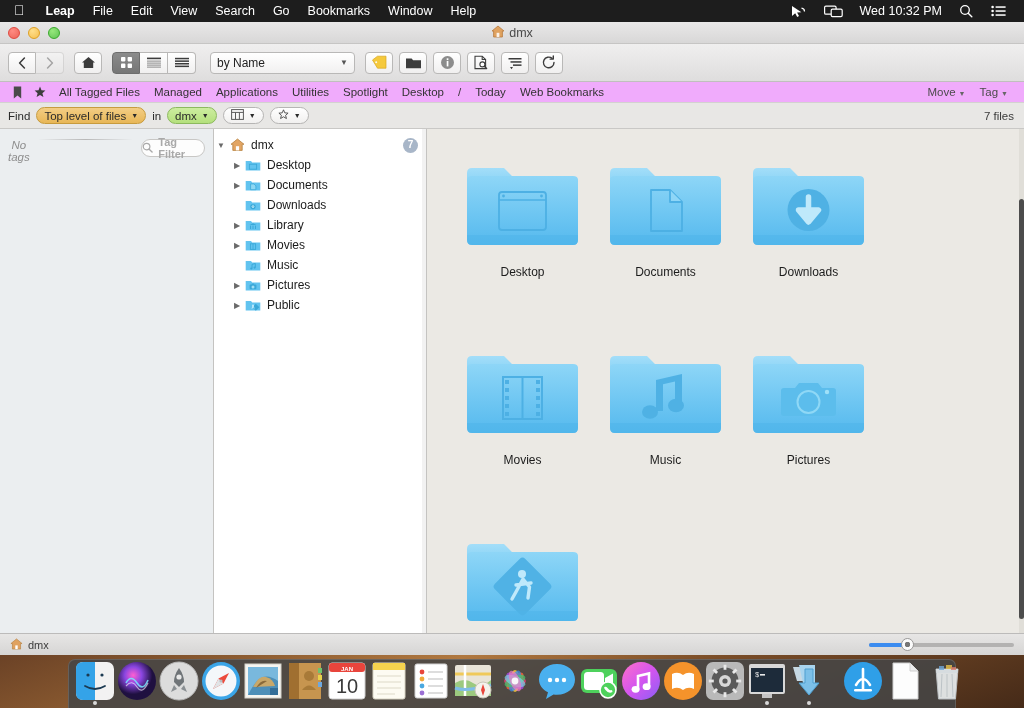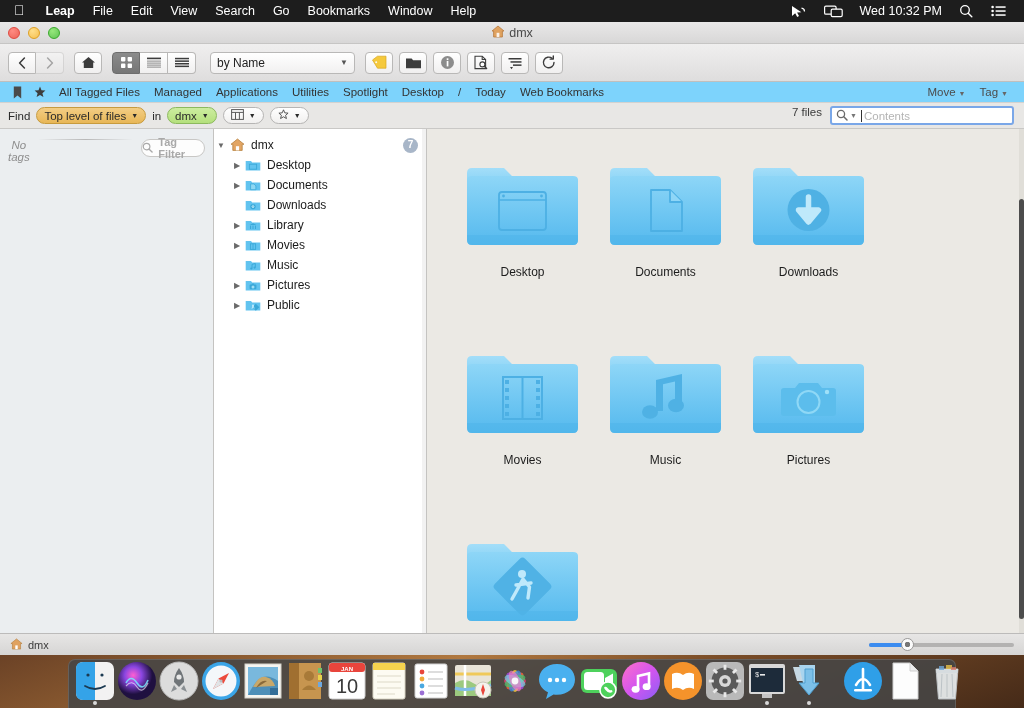--- a/index.html
+++ b/index.html
@@ -84,21 +84,21 @@
     border: 1px solid #b9b8b7;
     background: linear-gradient(#ffffff, #f1f0f0);
     display: flex; align-items: center; padding: 0 6px;
     font-size: 12px; color: #222; position: relative;
   }
   #sort-select .caret { margin-left: auto; font-size: 8px; color: #555; }
   .tb-icons { display: flex; gap: 6px; margin-left: 4px; }
 
   
   #bookmarkbar {
-    height: 21px; background: #7dd3fc;
+    height: 21px; background: #f0abfc;
     border-bottom: 1px solid #d3d2d0;
     display: flex; align-items: center; padding: 0 8px; gap: 2px;
     font-size: 11.5px; color: #333; position: relative;
   }
   .bm { padding: 0 6px; white-space: nowrap; cursor: default; }
   .bm-ic { padding: 0 5px; display: flex; align-items: center; }
   .bm-right { margin-left: auto; display: flex; gap: 2px; padding-right: 2px; }
   .bm-menu { padding: 0 6px; color: #4c4c4c; white-space: nowrap; }
   .bm-menu .caret { font-size: 7px; margin-left: 3px; color: #666; }
 
@@ -474,31 +474,20 @@
     <span class="pill plain">
       <span>
         <svg width="11" height="11" viewBox="0 0 12 12">
             <path d="M6 .9 L7.4 4.2 L11 4.5 L8.3 6.9 L9.2 10.4 L6 8.5 L2.8 10.4 L3.7 6.9 L1 4.5 L4.6 4.2 Z" fill="none" stroke="#4a4a4a" stroke-width="1"></path>
           </svg>
       </span>
       <span class="caret">▼</span>
     </span>
     <span class="find-right">
       <span id="file-count">7 files</span>
-      <span id="search-field">
-        <span>
-          <svg width="12" height="12" viewBox="0 0 12 12">
-              <circle cx="5" cy="5" r="3.6" fill="none" stroke="#6a6a6a" stroke-width="1.3"></circle>
-              <line x1="7.8" y1="7.8" x2="11" y2="11" stroke="#6a6a6a" stroke-width="1.5" stroke-linecap="round"></line>
-            </svg>
-        </span>
-        <span class="sf-caret">▼</span>
-        <span id="search-cursor"></span>
-        <span id="search-placeholder">Contents</span>
-      </span>
     </span>
   </div>
 
   <div id="panes">
 
     <div id="tagpane">
       <div id="no-tags">No tags</div>
       <div id="no-tags-rule"></div>
       <div id="tagpane-spacer"></div>
       <div id="tag-filter">

